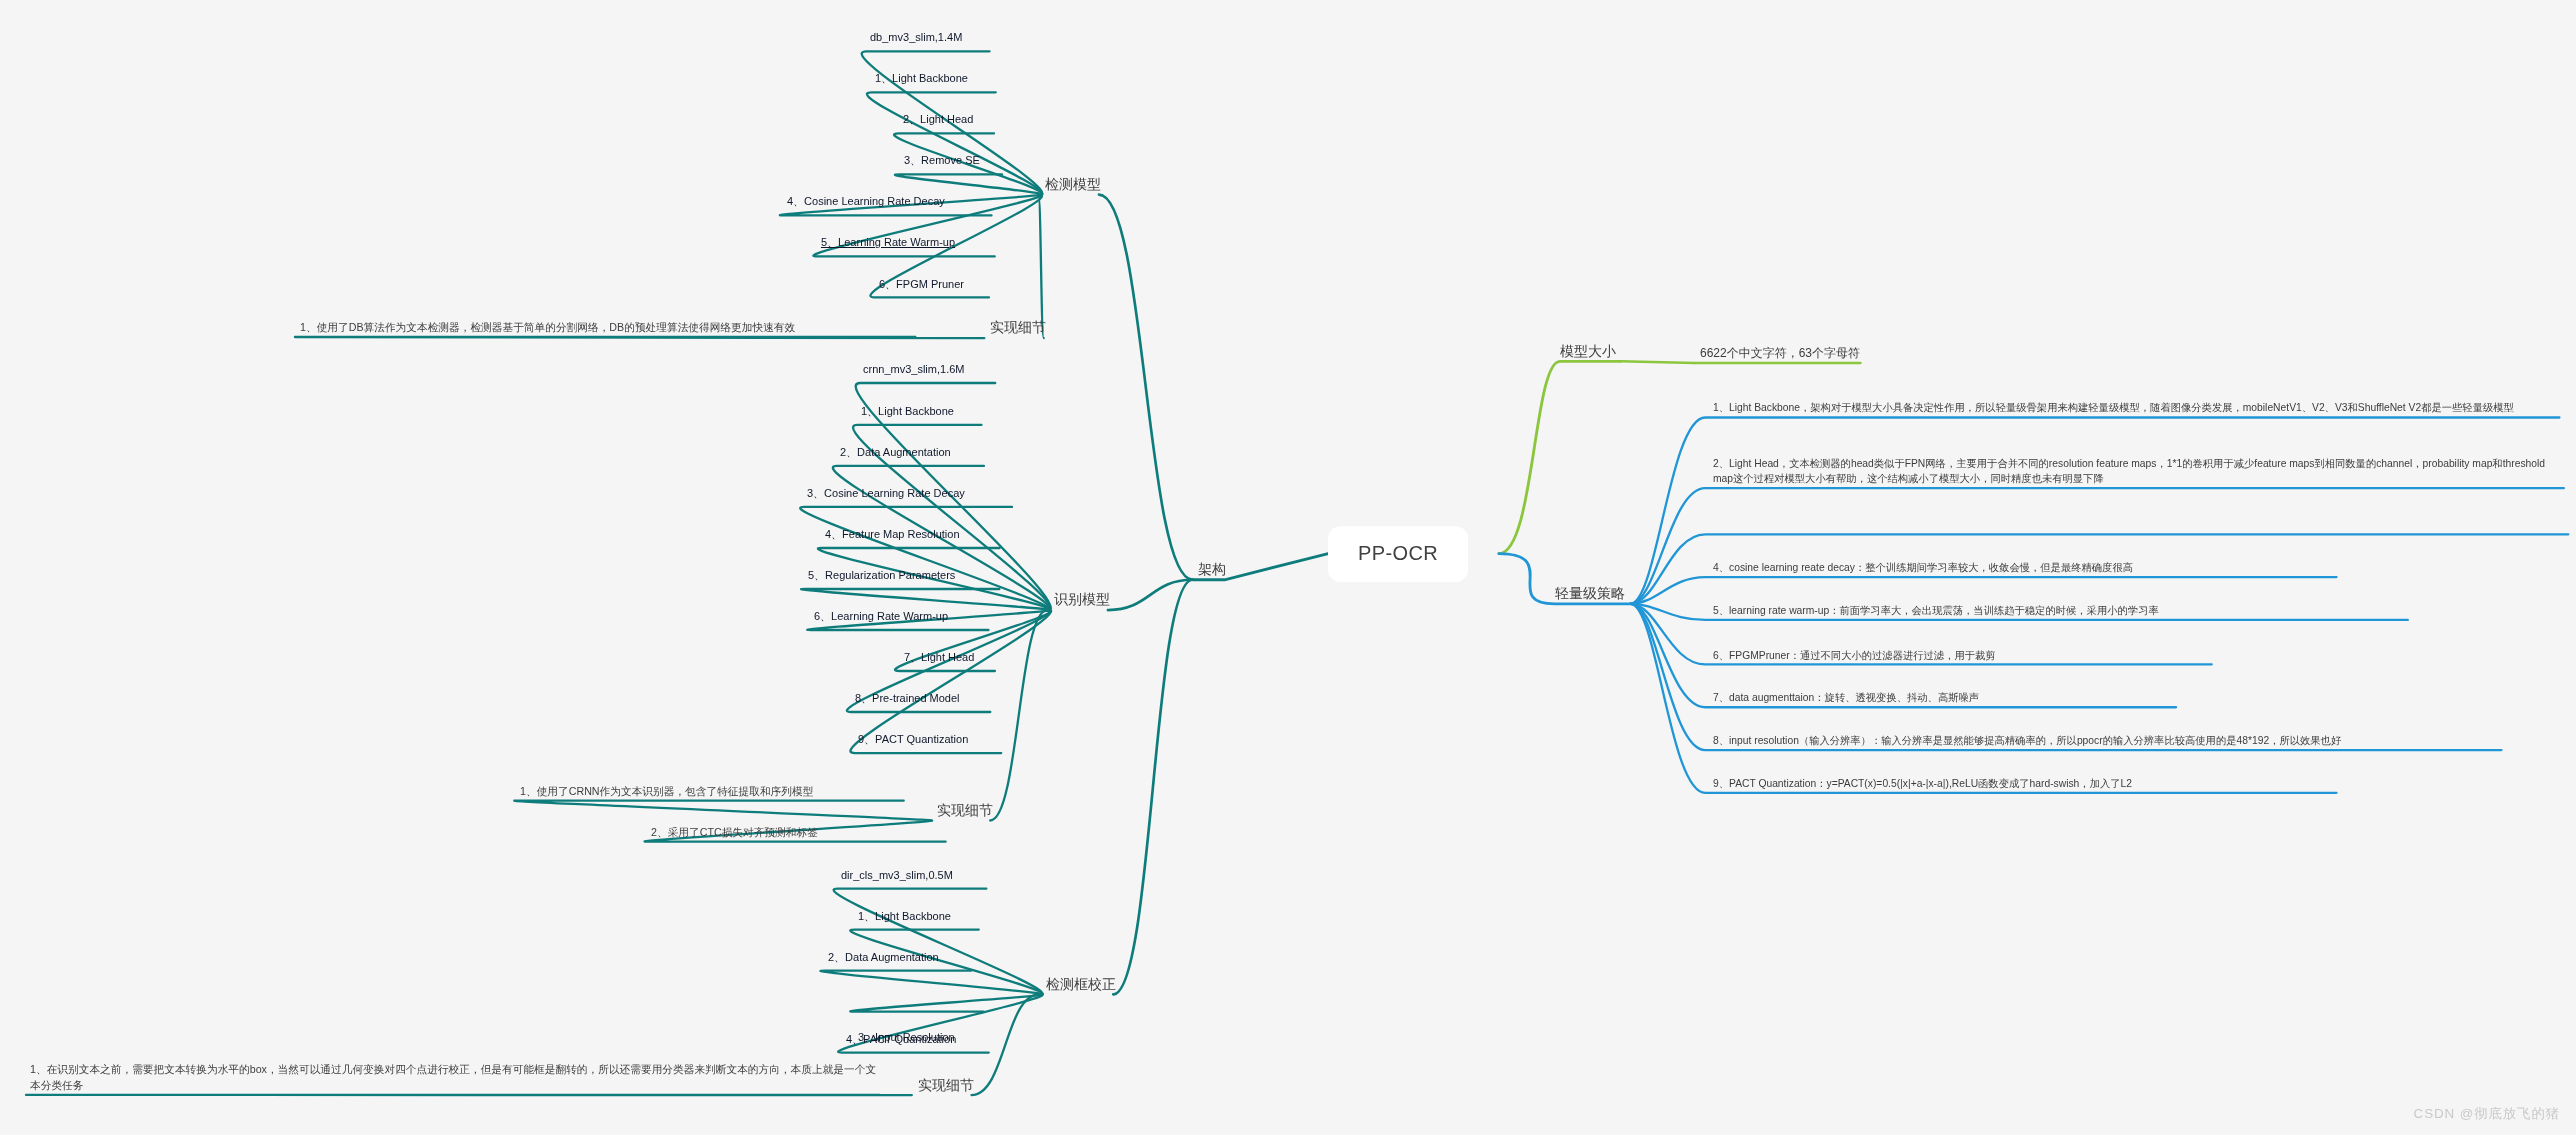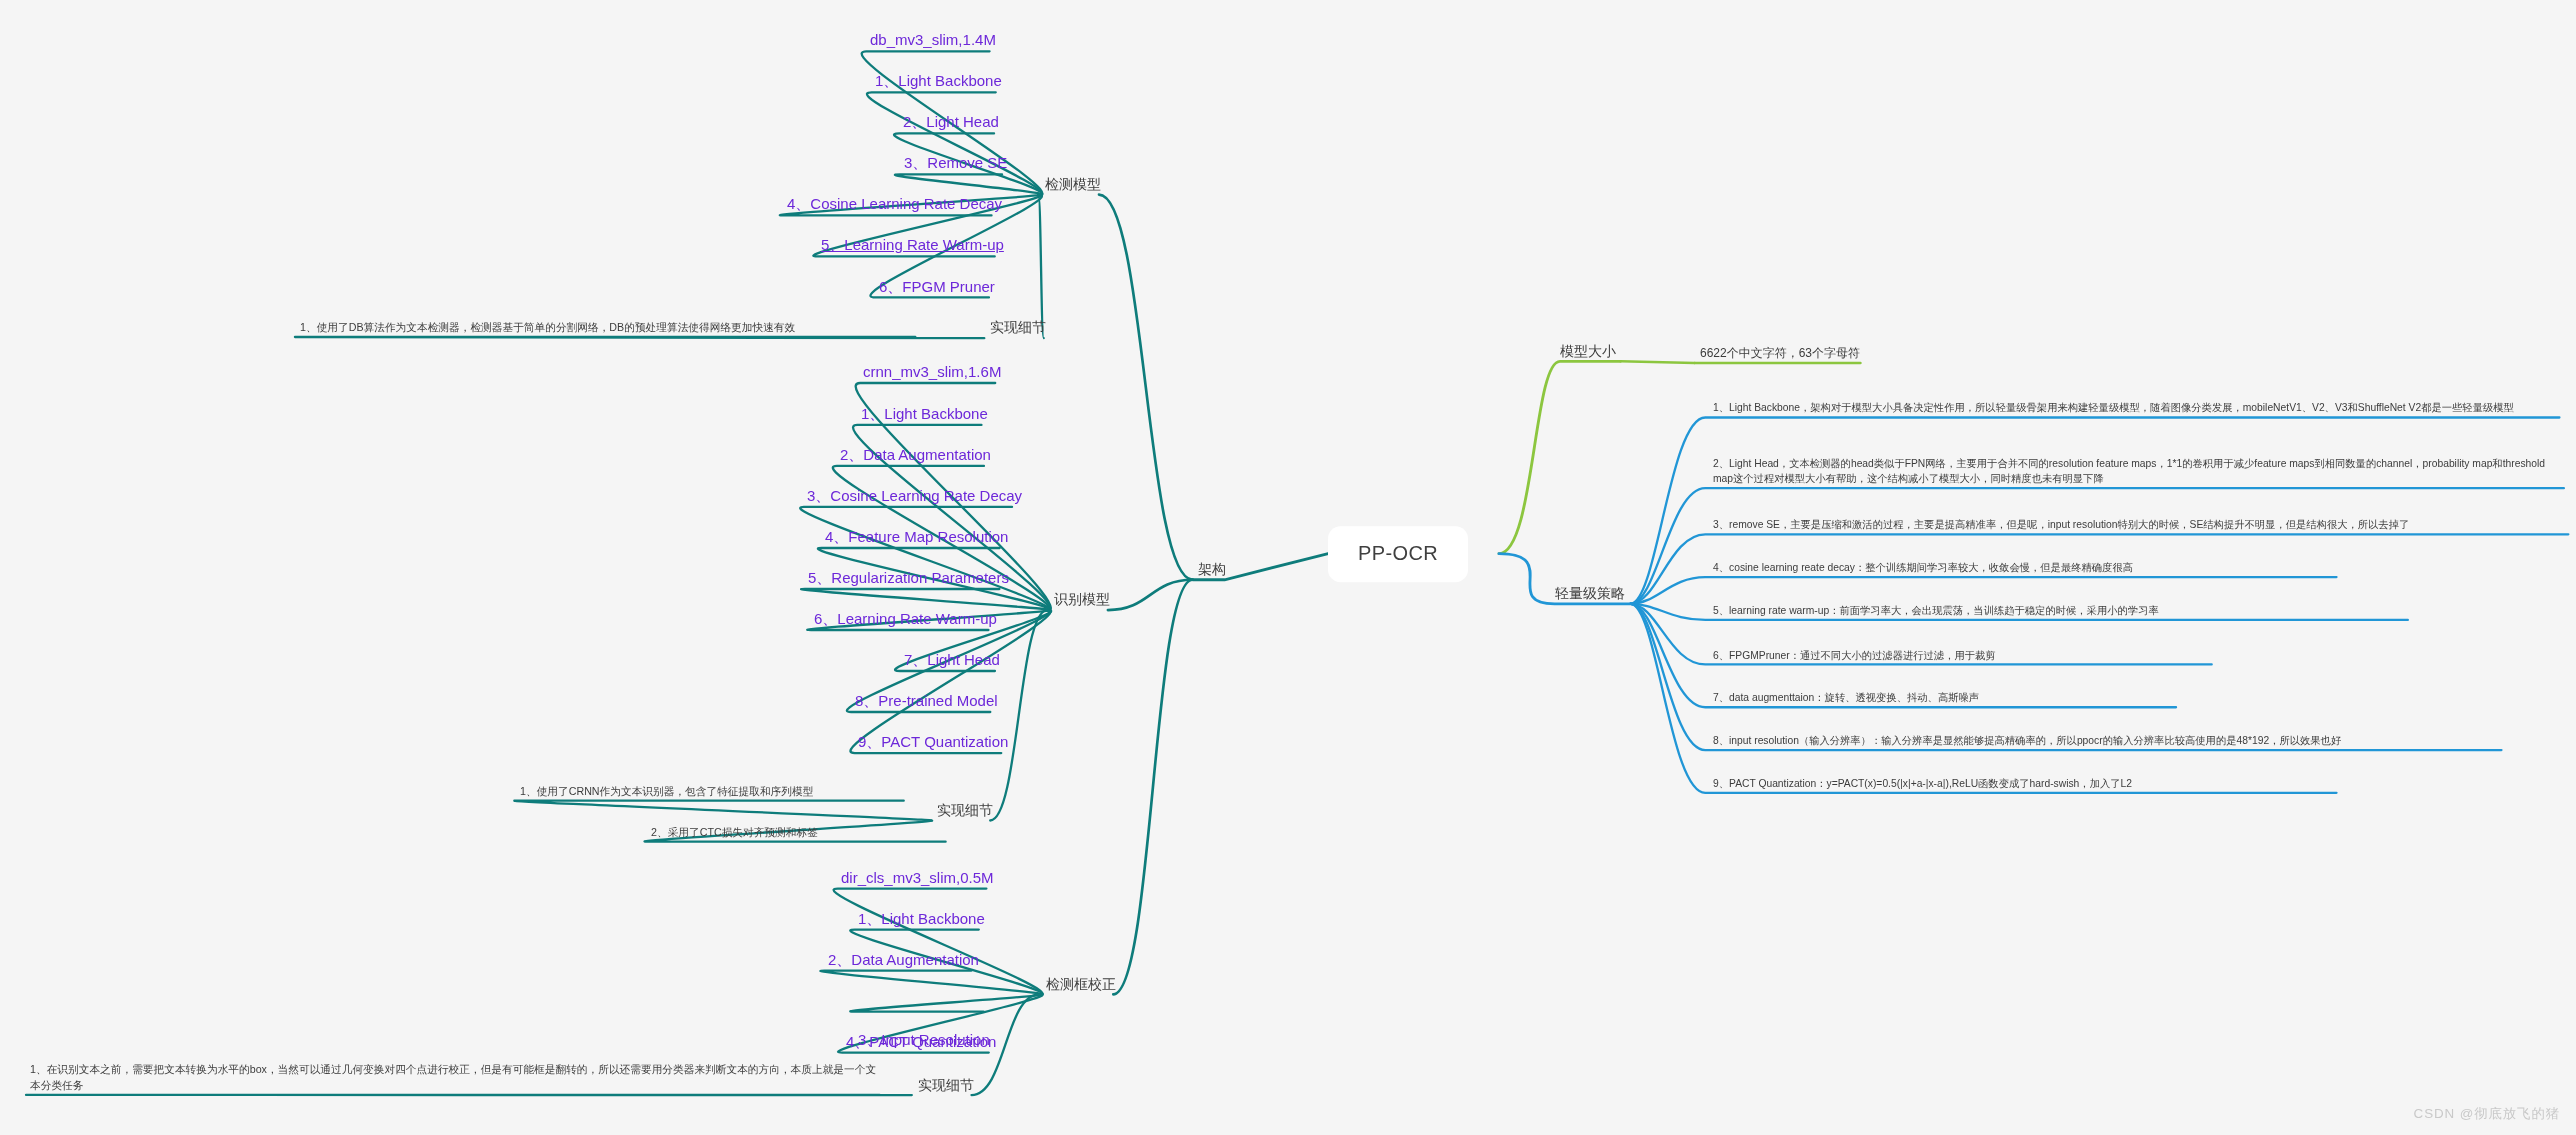--- a/index.html
+++ b/index.html
@@ -27,21 +27,21 @@
     border-radius:12.5px;
     font-size:20px;
     color:#404040;
     padding:14.3px 30px;
     letter-spacing:0.4px;
     box-shadow:0 0 0 0 rgba(0,0,0,0);
   }
   
   .branch-label{font-size:14px;color:#3d3d3d;}
   
-  .leaf{font-size:15px;color:#6d28d9;}
+  .leaf{font-size:11px;color:#0f172a;}
   .leaf-sm{font-size:12px;color:#3c3c3c;}
   .leaf-xs{font-size:10.3px;color:#3c3c3c;line-height:1.5;white-space:normal;}
   .leaf-cn{font-size:10.7px;color:#3c3c3c;white-space:normal;line-height:1.5;}
 
   .watermark{
     position:absolute;right:16px;bottom:12.5px;
     font-size:13.4px;color:#c9c9c9;letter-spacing:0.9px;
     user-select:none;
   }
 </style>
@@ -137,21 +137,20 @@
   <div class="node branch-label" style="left:918px;top:1076px;">实现细节</div>
   <div class="node leaf-cn" style="left:30px;top:1061px;width:849px;">1、在识别文本之前，需要把文本转换为水平的box，当然可以通过几何变换对四个点进行校正，但是有可能框是翻转的，所以还需要用分类器来判断文本的方向，本质上就是一个文本分类任务</div>
 
   <div class="node branch-label" style="left:1560px;top:342px;">模型大小</div>
   <div class="node leaf-sm" style="left:1700px;top:345px;">6622个中文字符，63个字母符</div>
 
   <div class="node branch-label" style="left:1555px;top:584px;text-align:center;">轻量级策略</div>
 
   <div class="node leaf-xs" style="left:1713px;top:400px;width:847px;">1、Light Backbone，架构对于模型大小具备决定性作用，所以轻量级骨架用来构建轻量级模型，随着图像分类发展，mobileNetV1、V2、V3和ShuffleNet V2都是一些轻量级模型</div>
   <div class="node leaf-xs" style="left:1713px;top:456px;width:852px;">2、Light Head，文本检测器的head类似于FPN网络，主要用于合并不同的resolution feature maps，1*1的卷积用于减少feature maps到相同数量的channel，probability map和threshold map这个过程对模型大小有帮助，这个结构减小了模型大小，同时精度也未有明显下降</div>
-  <div class="node leaf-xs" style="left:1713px;top:517px;width:856px;">3、remove SE，主要是压缩和激活的过程，主要是提高精准率，但是呢，input resolution特别大的时候，SE结构提升不明显，但是结构很大，所以去掉了</div>
   <div class="node leaf-xs" style="left:1713px;top:560px;width:624px;">4、cosine learning reate decay：整个训练期间学习率较大，收敛会慢，但是最终精确度很高</div>
   <div class="node leaf-xs" style="left:1713px;top:603px;width:696px;">5、learning rate warm-up：前面学习率大，会出现震荡，当训练趋于稳定的时候，采用小的学习率</div>
   <div class="node leaf-xs" style="left:1713px;top:648px;width:500px;">6、FPGMPruner：通过不同大小的过滤器进行过滤，用于裁剪</div>
   <div class="node leaf-xs" style="left:1713px;top:690px;width:464px;">7、data augmenttaion：旋转、透视变换、抖动、高斯噪声</div>
   <div class="node leaf-xs" style="left:1713px;top:733px;width:789px;">8、input resolution（输入分辨率）：输入分辨率是显然能够提高精确率的，所以ppocr的输入分辨率比较高使用的是48*192，所以效果也好</div>
   <div class="node leaf-xs" style="left:1713px;top:776px;width:624px;">9、PACT Quantization：y=PACT(x)=0.5(|x|+a-|x-a|),ReLU函数变成了hard-swish，加入了L2</div>
 
   <div class="watermark">CSDN @彻底放飞的猪</div>
 </div>
 

